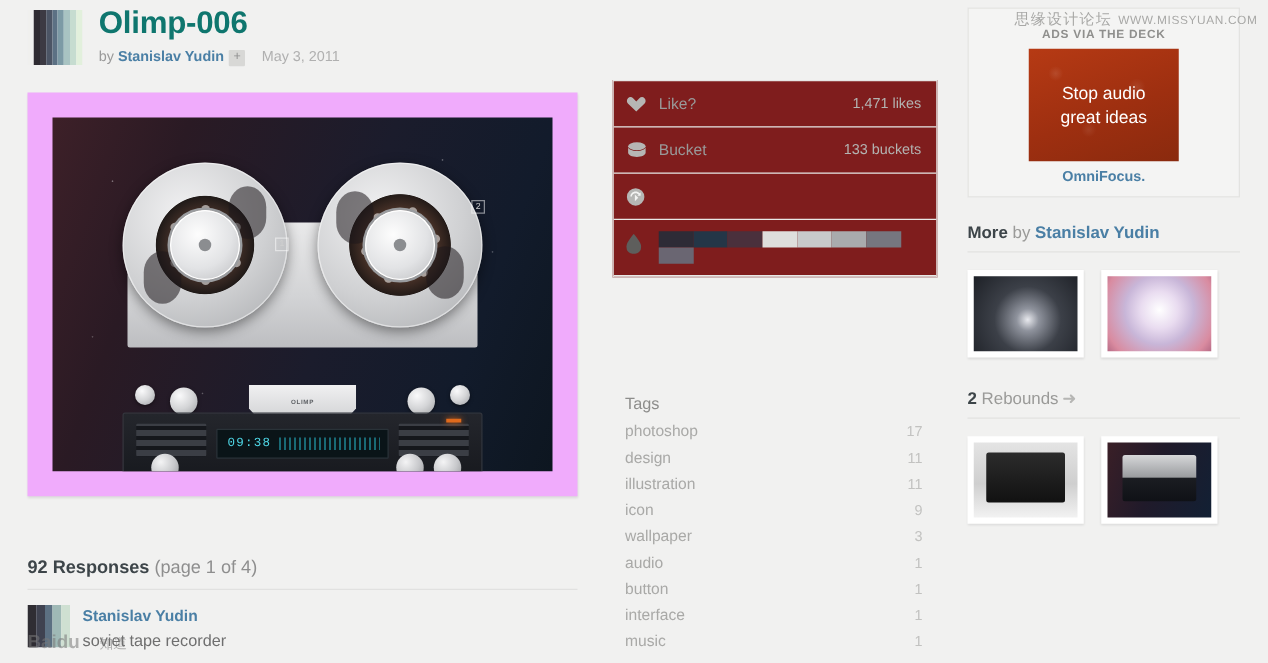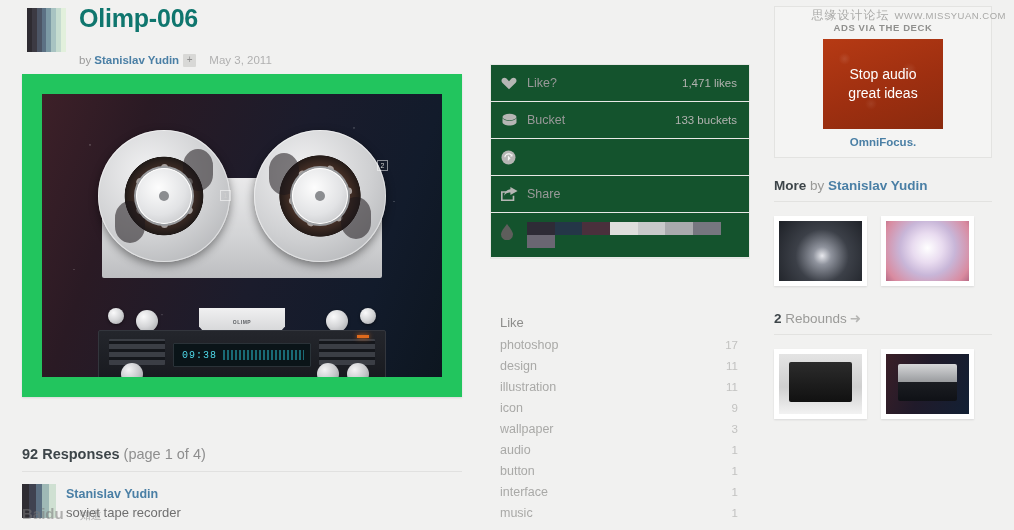--- a/index.html
+++ b/index.html
@@ -19,35 +19,35 @@
     position: absolute; left: 0; top: 2px;
     width: 44px; height: 44px;
     display: flex; overflow: hidden;
   }
   .avatar-main i { flex: 1 1 auto; height: 100%; display: block; }
   .title-block { position: absolute; left: 57px; top: 0; }
   .shot-title {
     font-size: 25px; font-weight: bold; color: #0f766e;
     letter-spacing: -0.2px; line-height: 24px;
   }
-  .byline { margin-top: 22px; font-size: 11.5px; color: #9a9a9a; line-height: 16px; white-space: nowrap; }
+  .byline { margin-top: 8px; font-size: 11.5px; color: #9a9a9a; line-height: 16px; white-space: nowrap; }
   .byline .by { color: #9a9a9a; }
   .byline .author { color: #4a7fa5; font-weight: bold; text-decoration: none; }
   .follow-badge {
     display: inline-block; vertical-align: 1px; margin-left: 4px;
     width: 13px; height: 13px; line-height: 12px; text-align: center;
     background: #d8d8d6; color: #8f8f8f; font-size: 10px; border-radius: 1px;
   }
   .byline .date { margin-left: 10px; color: #b0b0b0; }
 
   
   .shot-frame {
     position: absolute; left: 22px; top: 74px;
     width: 440px; height: 323px;
-    background: #22c55e;
+    background: #f0abfc;
     box-shadow: 0 1px 2px rgba(0,0,0,0.10);
     padding: 20px;
   }
   .shot-img {
     position: relative; width: 400px; height: 283px; overflow: hidden;
     background: linear-gradient(110deg,#3d2028 0%,#2a1a24 22%,#1b1c2c 55%,#121b2b 80%,#0d1620 100%);
   }
   .shot-img .starfield {
     position: absolute; inset: 0;
     background-image:
@@ -134,21 +134,21 @@
   .responses-head b { color: #3d4549; font-weight: bold; }
   .response-row { position: relative; margin-top: 12px; padding-left: 44px; }
   .avatar-sm { position: absolute; left: 0; top: 0; width: 34px; height: 34px; display: flex; overflow: hidden; }
   .avatar-sm i { flex: 1 1 auto; height: 100%; }
   .resp-author { font-size: 12.5px; font-weight: bold; color: #4a7fa5; text-decoration: none; line-height: 15px; }
   .resp-text { margin-top: 2px; font-size: 13px; color: #6f6f6f; line-height: 17px; }
 
   
   .stats-panel {
     position: absolute; left: 490px; top: 64px; width: 260px;
-    background: #14532d; border: 1px solid #e6e6e4;
+    background: #7f1d1d; border: 1px solid #e6e6e4;
   }
   .stat-row {
     display: flex; align-items: center; height: 37px;
     padding: 0 12px 0 10px; border-bottom: 1px solid #e8e8e6;
   }
   .stat-row:last-child { border-bottom: 0; }
   .stat-ico { width: 26px; flex: 0 0 26px; display: flex; align-items: center; color: #b6b6b4; }
   .stat-ico svg { display: block; fill: #b6b6b4; }
   .stat-label { flex: 1; font-size: 12.5px; color: #999; }
   .stat-value { font-size: 11.5px; color: #b3b3b1; }
@@ -345,30 +345,20 @@
         <svg width="15" height="15" viewBox="0 0 15 15">
             <circle cx="7.5" cy="7.5" r="7"></circle>
             <path d="M4.5 7.2c0-1.5 1.3-2.7 3-2.7 1 0 1.9.5 2.4 1.2l-1 .8h2.6V3.9l-.9.7C9.9 3.7 8.8 3.2 7.5 3.2c-2.3 0-4.2 1.8-4.2 4z" fill="#f4f4f3"></path>
             <path d="M6.9 10.9 9.6 8.2 6.9 5.6z" fill="#f4f4f3"></path>
           </svg>
       </span>
       <span class="stat-value"></span>
     </div>
 
 
-    <div class="stat-row">
-      <span class="stat-ico">
-        <svg width="17" height="14" viewBox="0 0 17 14">
-            <path d="M0 4.2h5.5v1.6H1.6v6.6h10.1V8.7h1.6V14H0z"></path>
-            <path d="M9.4 0v2.2C5.8 2.5 3.6 4.7 3 8.7c1.5-2.1 3.6-3.1 6.4-3.1V8L16.6 4z"></path>
-          </svg>
-      </span>
-      <span class="stat-label">Share</span>
-      <span class="stat-value"></span>
-    </div>
 
     <div class="palette-row">
       <span class="stat-ico">
         <svg width="12" height="16" viewBox="0 0 12 16">
             <path d="M6 0C6 0 0 7 0 10.3A6 6 0 0 0 12 10.3C12 7 6 0 6 0z" fill="#5e5e5c"></path>
           </svg>
       </span>
       <span class="swatches" id="swatches">
           <i style="background: rgb(46, 43, 54);"></i>
           <i style="background: rgb(36, 54, 71);"></i>
@@ -376,21 +366,21 @@
           <i style="background: rgb(222, 222, 220);"></i>
           <i style="background: rgb(200, 201, 202);"></i>
           <i style="background: rgb(169, 170, 173);"></i>
           <i style="background: rgb(118, 118, 127);"></i>
           <i style="background: rgb(106, 102, 114);"></i>
         </span>
     </div>
   </div>
 
   <div class="tags-block">
-    <div class="tags-title">Like</div>
+    <div class="tags-title">Tags</div>
     <div id="tag-list">
         <div class="tag-row">
           <a class="tag-name" href="#">photoshop</a>
           <span class="tag-count">17</span>
         </div>
         <div class="tag-row">
           <a class="tag-name" href="#">design</a>
           <span class="tag-count">11</span>
         </div>
         <div class="tag-row">

